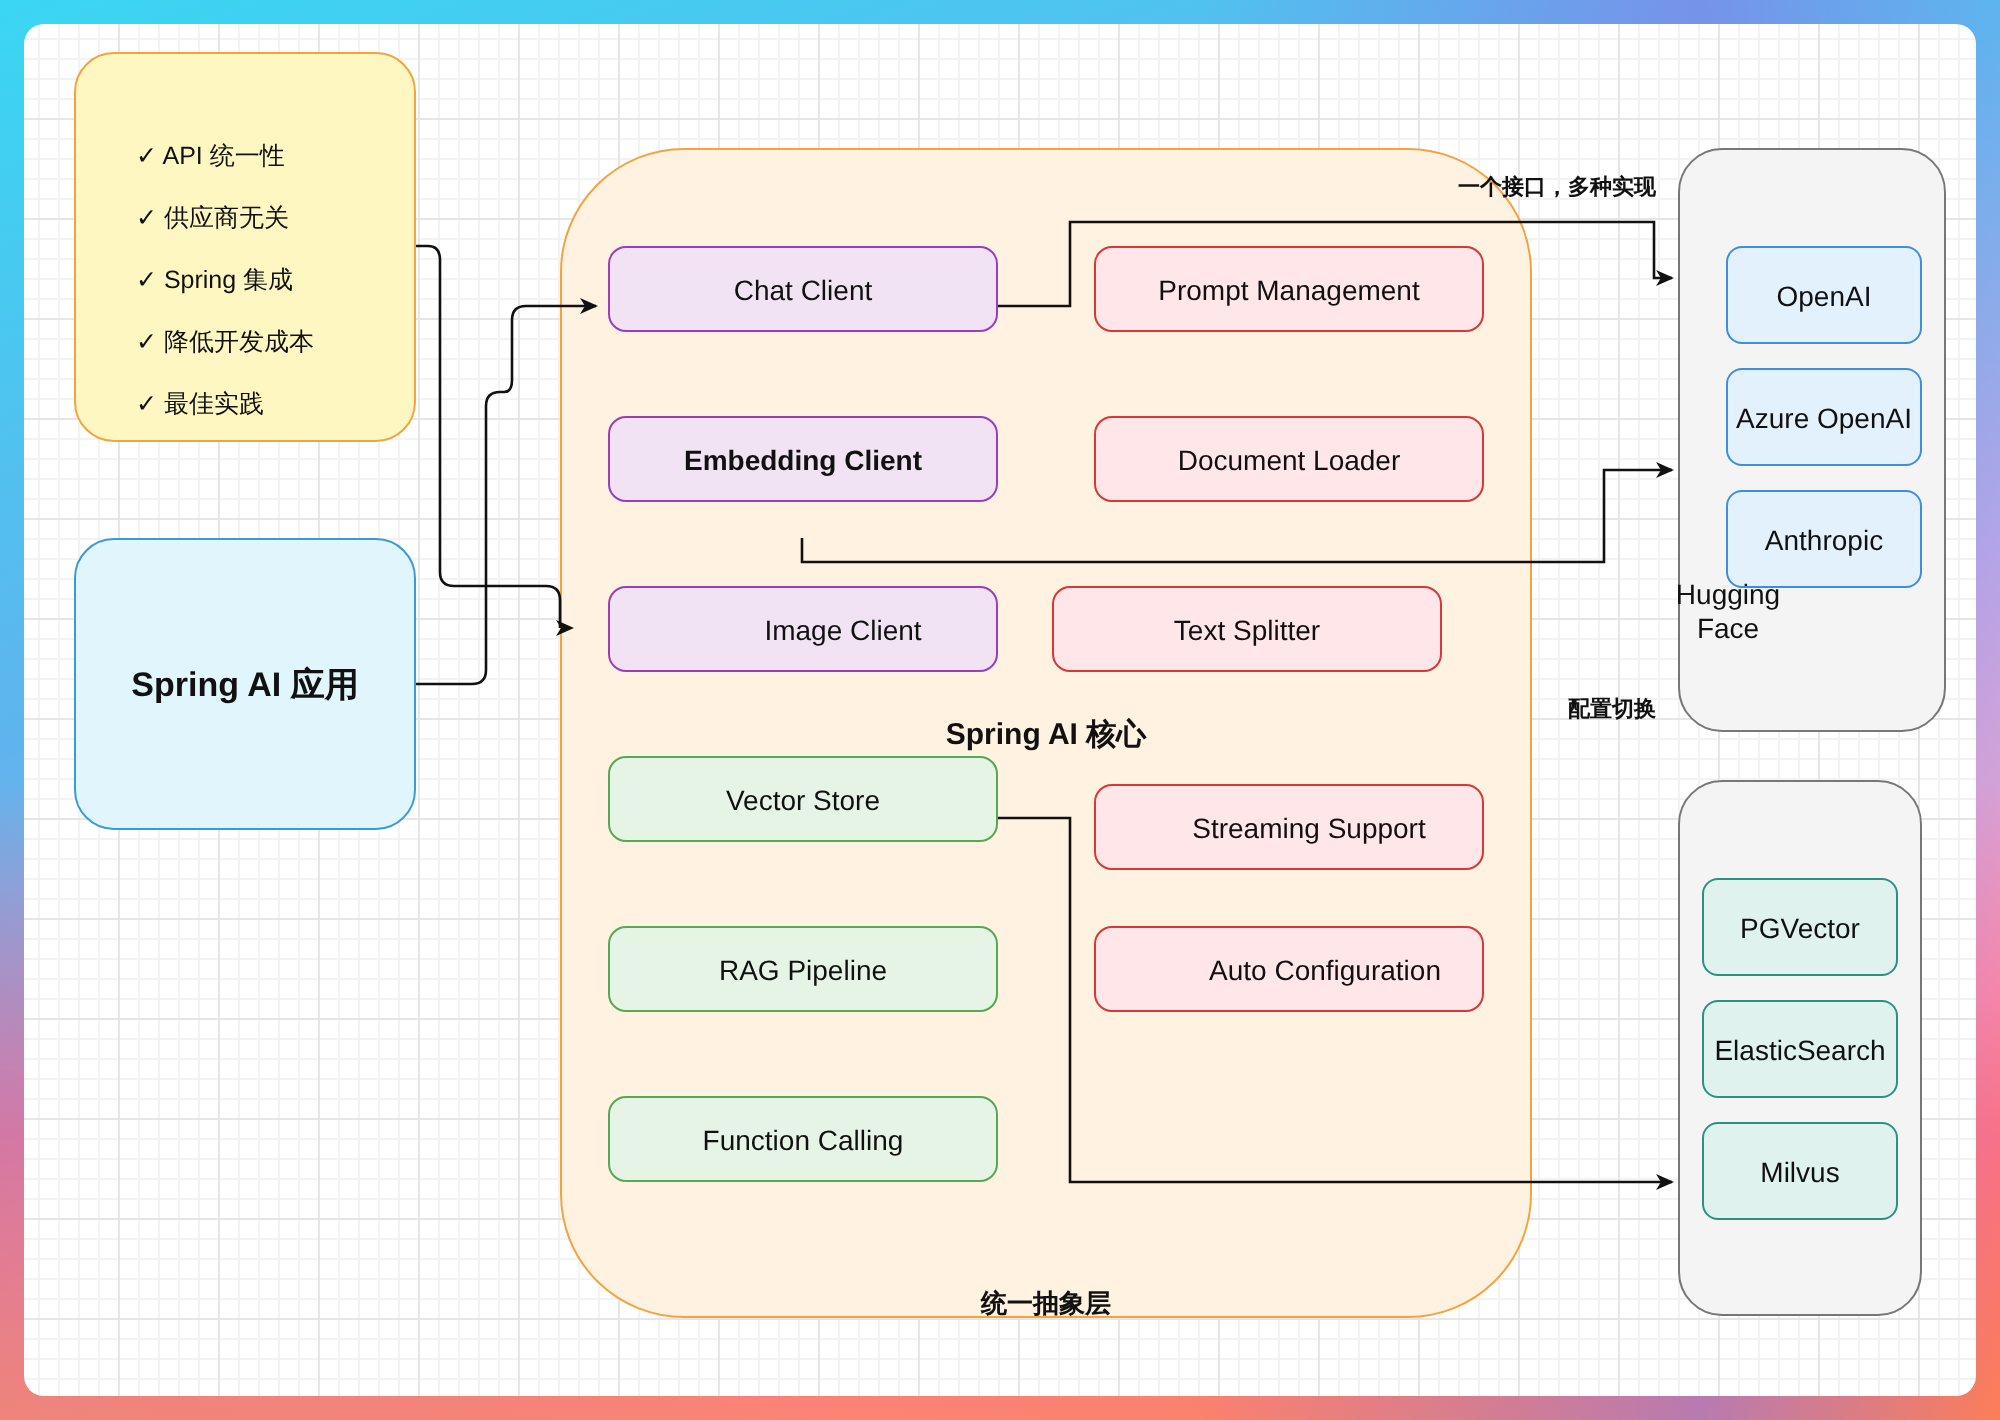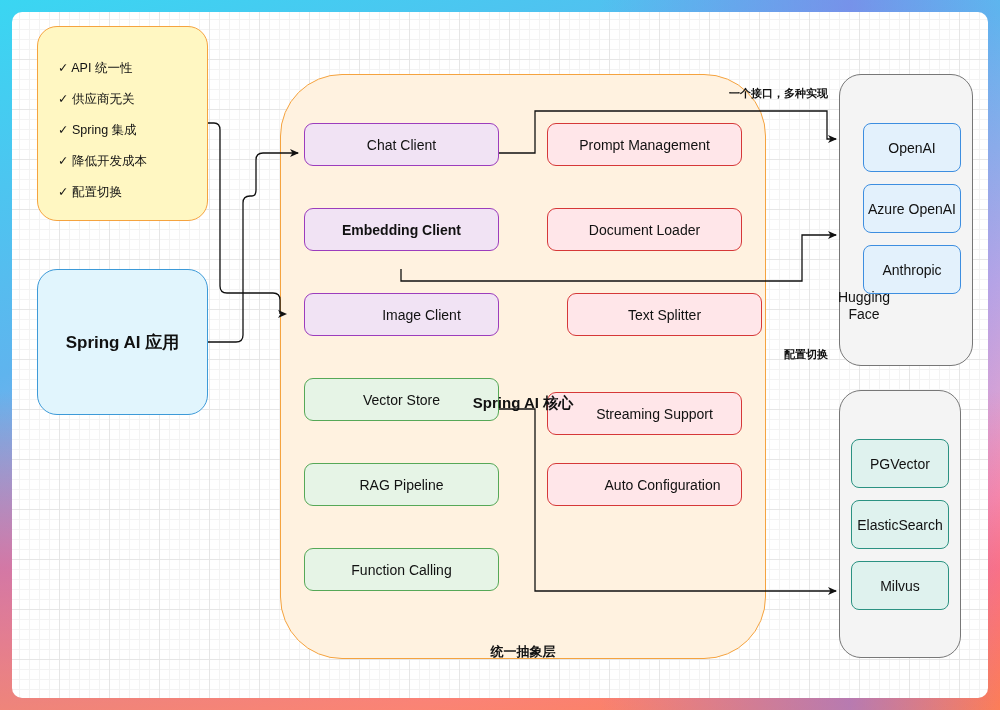--- a/index.html
+++ b/index.html
@@ -26,30 +26,30 @@
     background-position: -3px -3px, -3px -3px, -3px -3px, -3px -3px;
   }
   .abs { position: absolute; box-sizing: border-box; }
   .box {
     position: absolute; box-sizing: border-box; display: flex; align-items: center; justify-content: center;
     font-size: 14px; color: #111; text-align: center;
   }
   .features {
     left: 37px; top: 26px; width: 171px; height: 195px; background: #fff7c2; border: 1.5px solid #f5a33f; border-radius: 20px;
   }
-  .features ul { list-style: none; margin: 6px; padding: 0; position: absolute; left: 14px; top: 25px; }
+  .features ul { list-style: none; margin: 16px; padding: 0; position: absolute; left: 14px; top: 25px; }
   .features li { font-size: 12.5px; color: #111; height: 31px; line-height: 20px; white-space: nowrap; }
   .app {
     left: 37px; top: 269px; width: 171px; height: 146px; background: #e1f5fd; border: 1.5px solid #3d9ad8; border-radius: 20px;
     font-weight: bold; font-size: 17px;
   }
   .core {
     left: 280px; top: 74px; width: 486px; height: 585px; background: #fff2e0; border: 1.5px solid #f5a33f; border-radius: 62px;
   }
-  .core-title { left: 280px; top: 358px; width: 486px; text-align: center; font-weight: bold; font-size: 15px; color: #111; margin-top: 36px; }
+  .core-title { left: 280px; top: 358px; width: 486px; text-align: center; font-weight: bold; font-size: 15px; color: #111; }
   .core-foot { left: 280px; top: 643px; width: 486px; text-align: center; font-weight: bold; font-size: 13px; color: #111; }
   .mod { width: 195px; height: 43px; border-radius: 9px; }
   .purple { background: #f1e3f4; border: 1.5px solid #9c3dbd; }
   .red { background: #ffe6e9; border: 1.5px solid #d63838; }
   .green { background: #e6f4e6; border: 1.5px solid #56a857; }
   .prov-group {
     left: 839px; top: 74px; width: 134px; height: 292px; background: #f4f4f4; border: 1.5px solid #777; border-radius: 22px;
   }
   .vec-group {
     left: 839px; top: 390px; width: 122px; height: 268px; background: #f4f4f4; border: 1.5px solid #777; border-radius: 22px;
@@ -65,21 +65,21 @@
 
 <div class="bgfx"></div>
 <div class="canvas"></div>
 
 <div class="abs features">
   <ul>
     <li>✓ API 统一性</li>
     <li>✓ 供应商无关</li>
     <li>✓ Spring 集成</li>
     <li>✓ 降低开发成本</li>
-    <li>✓ 配置切换</li>
+    <li>✓ 最佳实践</li>
   </ul>
 </div>
 
 <div class="box app">
   <span>Spring AI 应用</span>
 </div>
 
 <div class="abs core"></div>
 
 <div class="box mod purple" style="left:304px;top:123px;">
@@ -101,21 +101,21 @@
 <div class="box mod green" style="left:304px;top:548px;">
   <span>Function Calling</span>
 </div>
 
 <div class="box mod red" style="left:547px;top:123px;">
   <span>Prompt Management</span>
 </div>
 <div class="box mod red" style="left:547px;top:208px;">
   <span>Document Loader</span>
 </div>
-<div class="box mod red" style="left:567px;top:293px;justify-content:center;">
+<div class="box mod red" style="left:526px;top:293px;justify-content:center;">
   <span>Text Splitter</span>
 </div>
 <div class="box mod red" style="left:547px;top:392px;padding-left:20px;">
   <span>Streaming Support</span>
 </div>
 <div class="box mod red" style="left:547px;top:463px;padding-left:36px;">
   <span>Auto Configuration</span>
 </div>
 
 <div class="abs core-title">Spring AI 核心</div>

